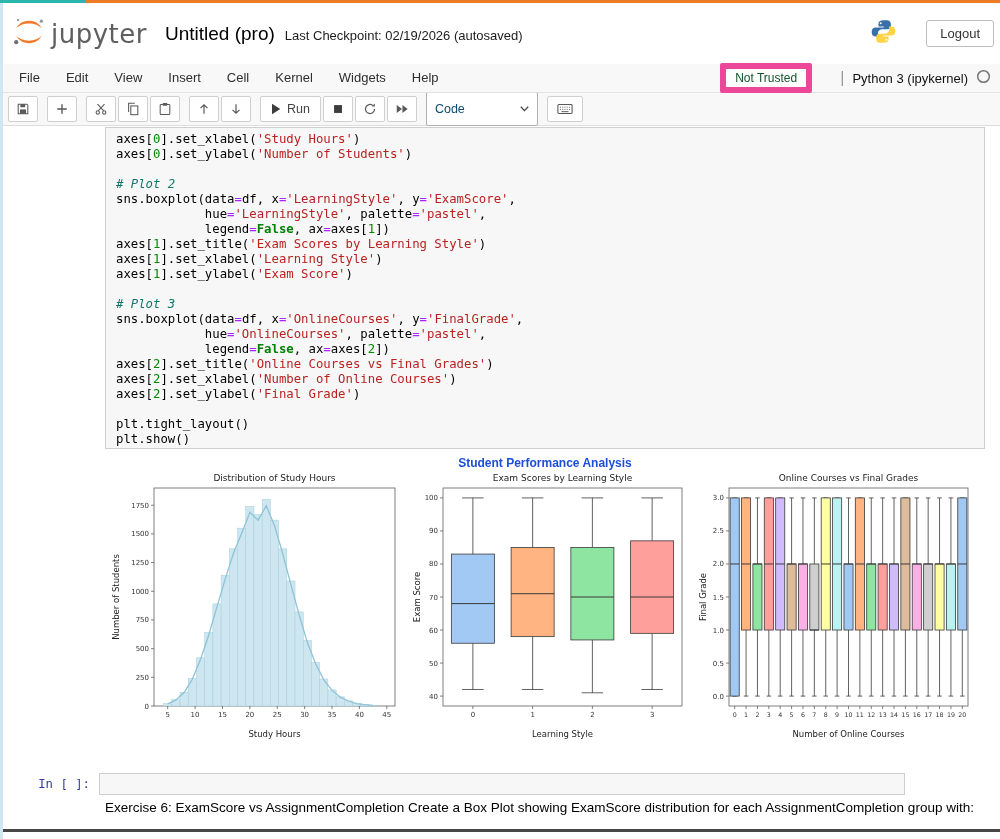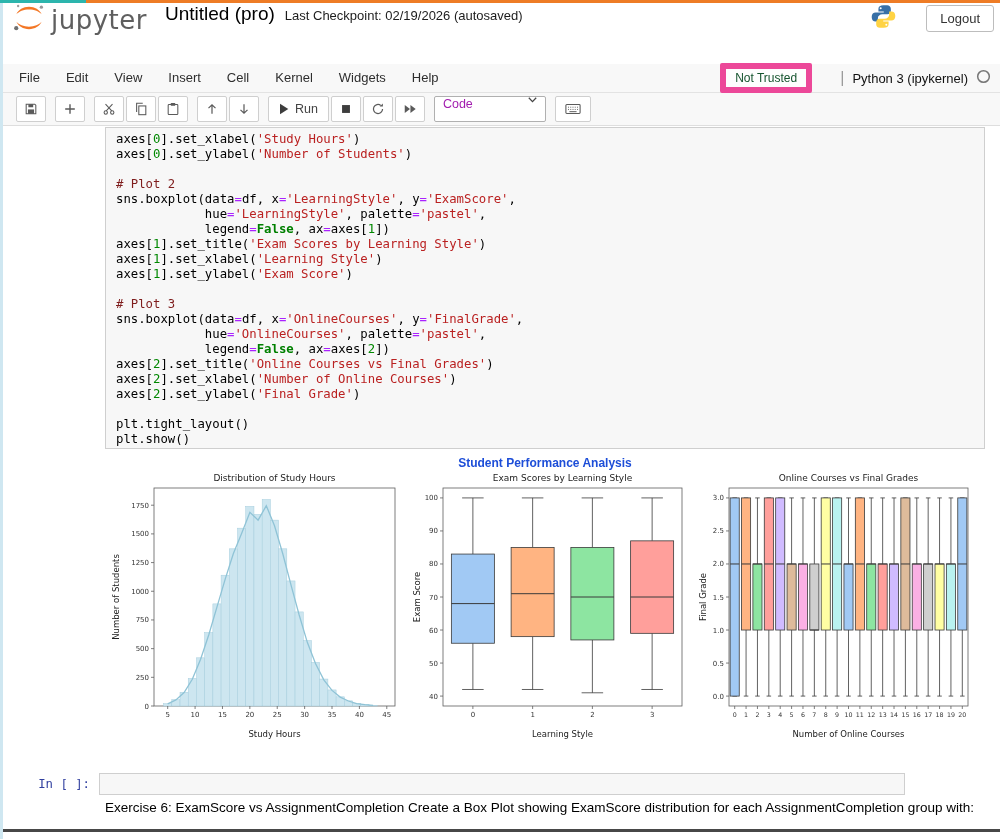--- a/index.html
+++ b/index.html
@@ -5,21 +5,21 @@
   *{margin:0;padding:0;box-sizing:border-box}
   html,body{background:#fff}
   body{font-family:"Liberation Sans","DejaVu Sans",sans-serif;}
   .page{position:relative;width:1000px;height:839px;overflow:hidden;background:#fff}
   .top-stripe{position:absolute;top:0;left:0;width:100%;height:3px;z-index:30;
     background:linear-gradient(to right,#2cb5ad 0,#2cb5ad 86px,#ee7c26 86px,#ee7c26 100%)}
   .left-stripe{position:absolute;top:0;left:0;width:3px;height:100%;background:#cfe7f1;z-index:29}
 
   
   .header{position:absolute;top:3px;left:0;width:100%;height:61px;background:#fff;
-    display:flex;align-items:flex-start;padding:0 6px 0 12px}
+    display:flex;align-items:center;padding:0 6px 0 12px}
   .logo{display:flex;align-items:center;gap:5px}
   .logo-text{font-size:26px;color:#5f5f5f;letter-spacing:.5px;font-family:"DejaVu Sans",sans-serif}
   .title-group{display:flex;align-items:baseline;margin-left:18px}
   .nb-title{font-size:19px;color:#000}
   .checkpoint{font-size:13px;color:#1c1c1c;margin-left:10px}
   .header-right{margin-left:auto;display:flex;align-items:center;gap:29px}
   .logout-btn{border:1px solid #bdbdbd;border-radius:3px;background:#fff;font-size:13px;color:#333;
     padding:5px 13px;cursor:pointer}
 
   
@@ -27,36 +27,36 @@
     border-bottom:1px solid #e3e3e3;display:flex;align-items:center;padding:0 6px;z-index:5}
   .menu-item{font-size:13px;color:#2e2e2e;padding:0 13px;cursor:pointer;line-height:28px}
   .menu-right{margin-left:auto;display:flex;align-items:center;padding-right:3px}
   .not-trusted{border:6px solid #ec4899;border-radius:2px;font-size:12px;color:#14532d;
     padding:2px 9px;background:#fdfdfd;cursor:pointer}
   .kernel-sep{color:#9a9a9a;font-size:16px;margin:0 8px 0 28px}
   .kernel-name{font-size:13px;color:#111;margin-right:8px}
 
   
   .toolbar{position:absolute;top:93px;left:0;width:100%;height:33px;background:#f8f8f8;
-    border-bottom:1px solid #dedede;display:flex;align-items:center;padding:0 16px}
+    border-bottom:1px solid #dedede;display:flex;align-items:center;padding:0 8px}
   .tb-group{display:flex;gap:2px;margin-right:9px}
   .tb-btn{height:26px;min-width:30px;border:1px solid #cfcfcf;background:#fff;border-radius:2px;
     display:flex;align-items:center;justify-content:center;color:#444;cursor:pointer}
   .run-btn{padding:0 10px;gap:6px;font-size:12.5px}
-  .cell-type{width:112px;height:26px;border:1px solid #b0b0b0;border-radius:2px;background:#fff;
-    display:flex;justify-content:space-between;padding:0 8px;
-    font-size:12.5px;color:#a21caf;cursor:pointer;margin-right:9px}
+  .cell-type{width:112px;height:34px;border:1px solid #b0b0b0;border-radius:2px;background:#fff;
+    display:flex;align-items:center;justify-content:space-between;padding:0 8px;
+    font-size:12.5px;color:#0c4a6e;cursor:pointer;margin-right:9px}
 
   
   .notebook{position:absolute;top:127px;left:0;width:100%;height:712px;background:#fff}
   .code-cell{position:absolute;left:105px;top:0;width:880px;height:322px;background:#f7f7f7;
     border:1px solid #cfcfcf;overflow:hidden}
   pre.code{margin:0;padding:4px 10px;font-family:"DejaVu Sans Mono","Liberation Mono",monospace;
     font-size:12.3px;line-height:15px;color:#000;white-space:pre}
-  .cm-com{color:#7f1d1d;}
+  .cm-com{color:#0f766e;font-style:italic}
   .cm-str{color:#BA2121}
   .cm-kw{color:#008000;font-weight:bold}
   .cm-num{color:#080}
   .cm-op{color:#AA22FF}
 
   .suptitle{position:absolute;left:105px;top:329px;width:880px;text-align:center;
     font-size:12px;font-weight:bold;color:#1d4ed8}
   .charts-row{position:absolute;left:108px;top:343px;width:880px;display:flex;gap:6px}
   .charts-row svg{background:#fff}
   svg text{font-family:"DejaVu Sans",sans-serif}

